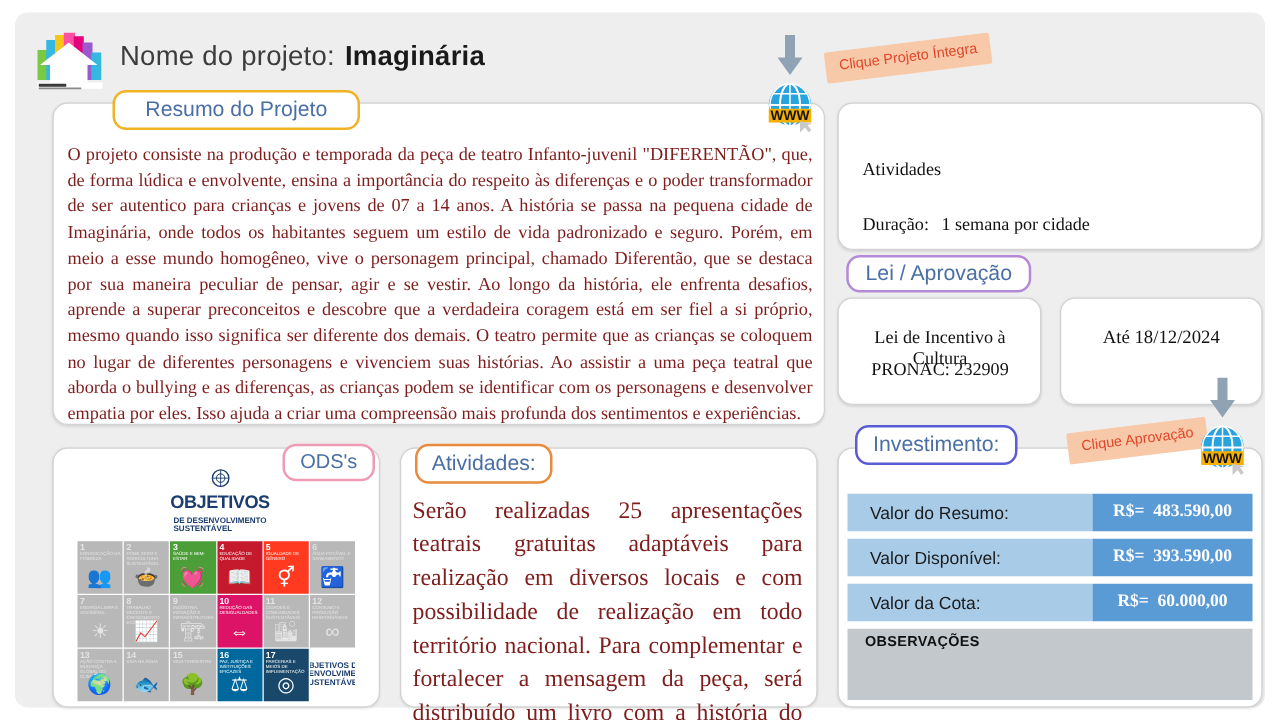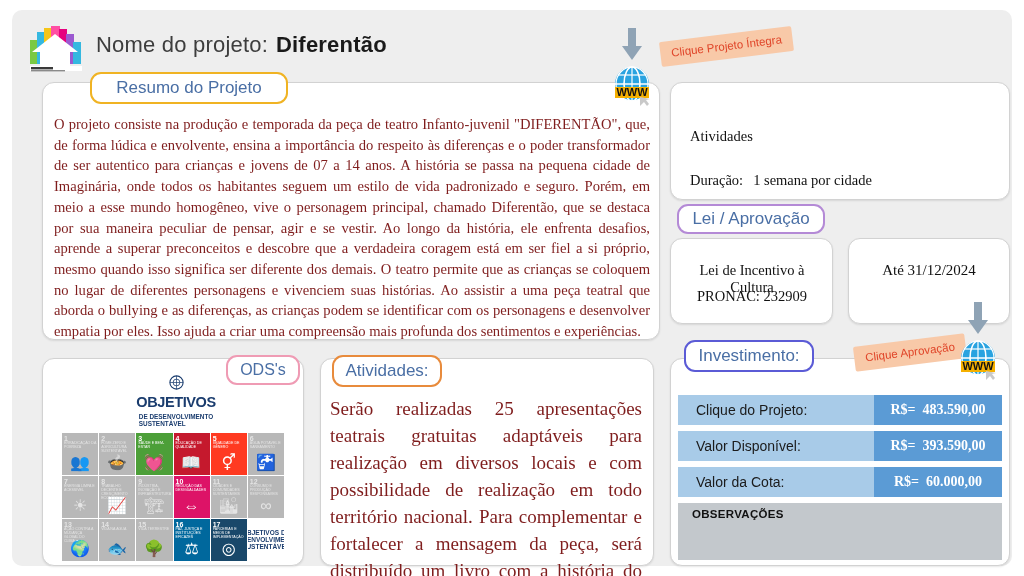--- a/index.html
+++ b/index.html
@@ -242,21 +242,21 @@
       <rect x="40" y="8" width="8" height="30" fill="#9b59d0"></rect>
       <rect x="47" y="16" width="8" height="22" fill="#35b8e0"></rect>
       <polygon points="29,8 52,26 44,26 44,40 14,40 14,26 6,26" fill="#ffffff"></polygon>
       <rect x="4" y="40" width="52" height="5" fill="#ffffff"></rect>
       <rect x="5" y="41" width="22" height="2.4" fill="#3a3a3a"></rect>
       <rect x="5" y="44" width="34" height="1.4" fill="#8a8a8a"></rect>
     </svg>
   </div>
 
   <div class="proj-title">
-    <span>Nome do projeto:</span><span class="name">Diferentão</span>
+    <span>Nome do projeto:</span><span class="name">Imaginária</span>
   </div>
 
   <div class="arrow-down" id="arrow-integra">
     <svg width="24" height="34" viewBox="0 0 24 34">
       <rect x="8" y="0" width="8" height="20" fill="#8fa3b5"></rect>
       <polygon points="2,18 22,18 12,32" fill="#8fa3b5"></polygon>
     </svg>
   </div>
 
   <div class="globe" id="globe-integra">
@@ -285,21 +285,21 @@
   <div class="kv" id="local-duracao">
     <span>Duração:</span><span class="val">1 semana por cidade</span>
   </div>
 
   <div class="card" id="lei-card"></div>
   <div class="pill purple" id="lei-pill">Lei / Aprovação</div>
   <div class="kv" id="lei-l1">Lei de Incentivo à Cultura</div>
   <div class="kv" id="lei-l2">PRONAC: 232909</div>
 
   <div class="card" id="capt-card"></div>
-  <div class="kv" id="capt-l1">Até 31/12/2024</div>
+  <div class="kv" id="capt-l1">Até 18/12/2024</div>
 
   <div class="arrow-down" id="arrow-aprov">
     <svg width="24" height="34" viewBox="0 0 24 34">
       <rect x="8" y="0" width="8" height="20" fill="#8fa3b5"></rect>
       <polygon points="2,18 22,18 12,32" fill="#8fa3b5"></polygon>
     </svg>
   </div>
 
   <div class="globe" id="globe-aprov">
     <svg width="44" height="44" viewBox="0 0 44 44">
@@ -316,21 +316,21 @@
     </svg>
   </div>
 
   <div class="callout" id="callout-aprov">Clique Aprovação</div>
 
   <div class="card" id="inv-card"></div>
   <div class="pill indigo" id="inv-pill">Investimento:</div>
 
   <div class="fin-table" id="fin-table">
       <div class="fin-row">
-        <div class="fin-label">Clique do Projeto:</div>
+        <div class="fin-label">Valor do Resumo:</div>
         <div class="fin-value">
           <span class="cur">R$=</span>
           <span>483.590,00</span>
         </div>
       </div>
       <div class="fin-row">
         <div class="fin-label">Valor Disponível:</div>
         <div class="fin-value">
           <span class="cur">R$=</span>
           <span>393.590,00</span>

